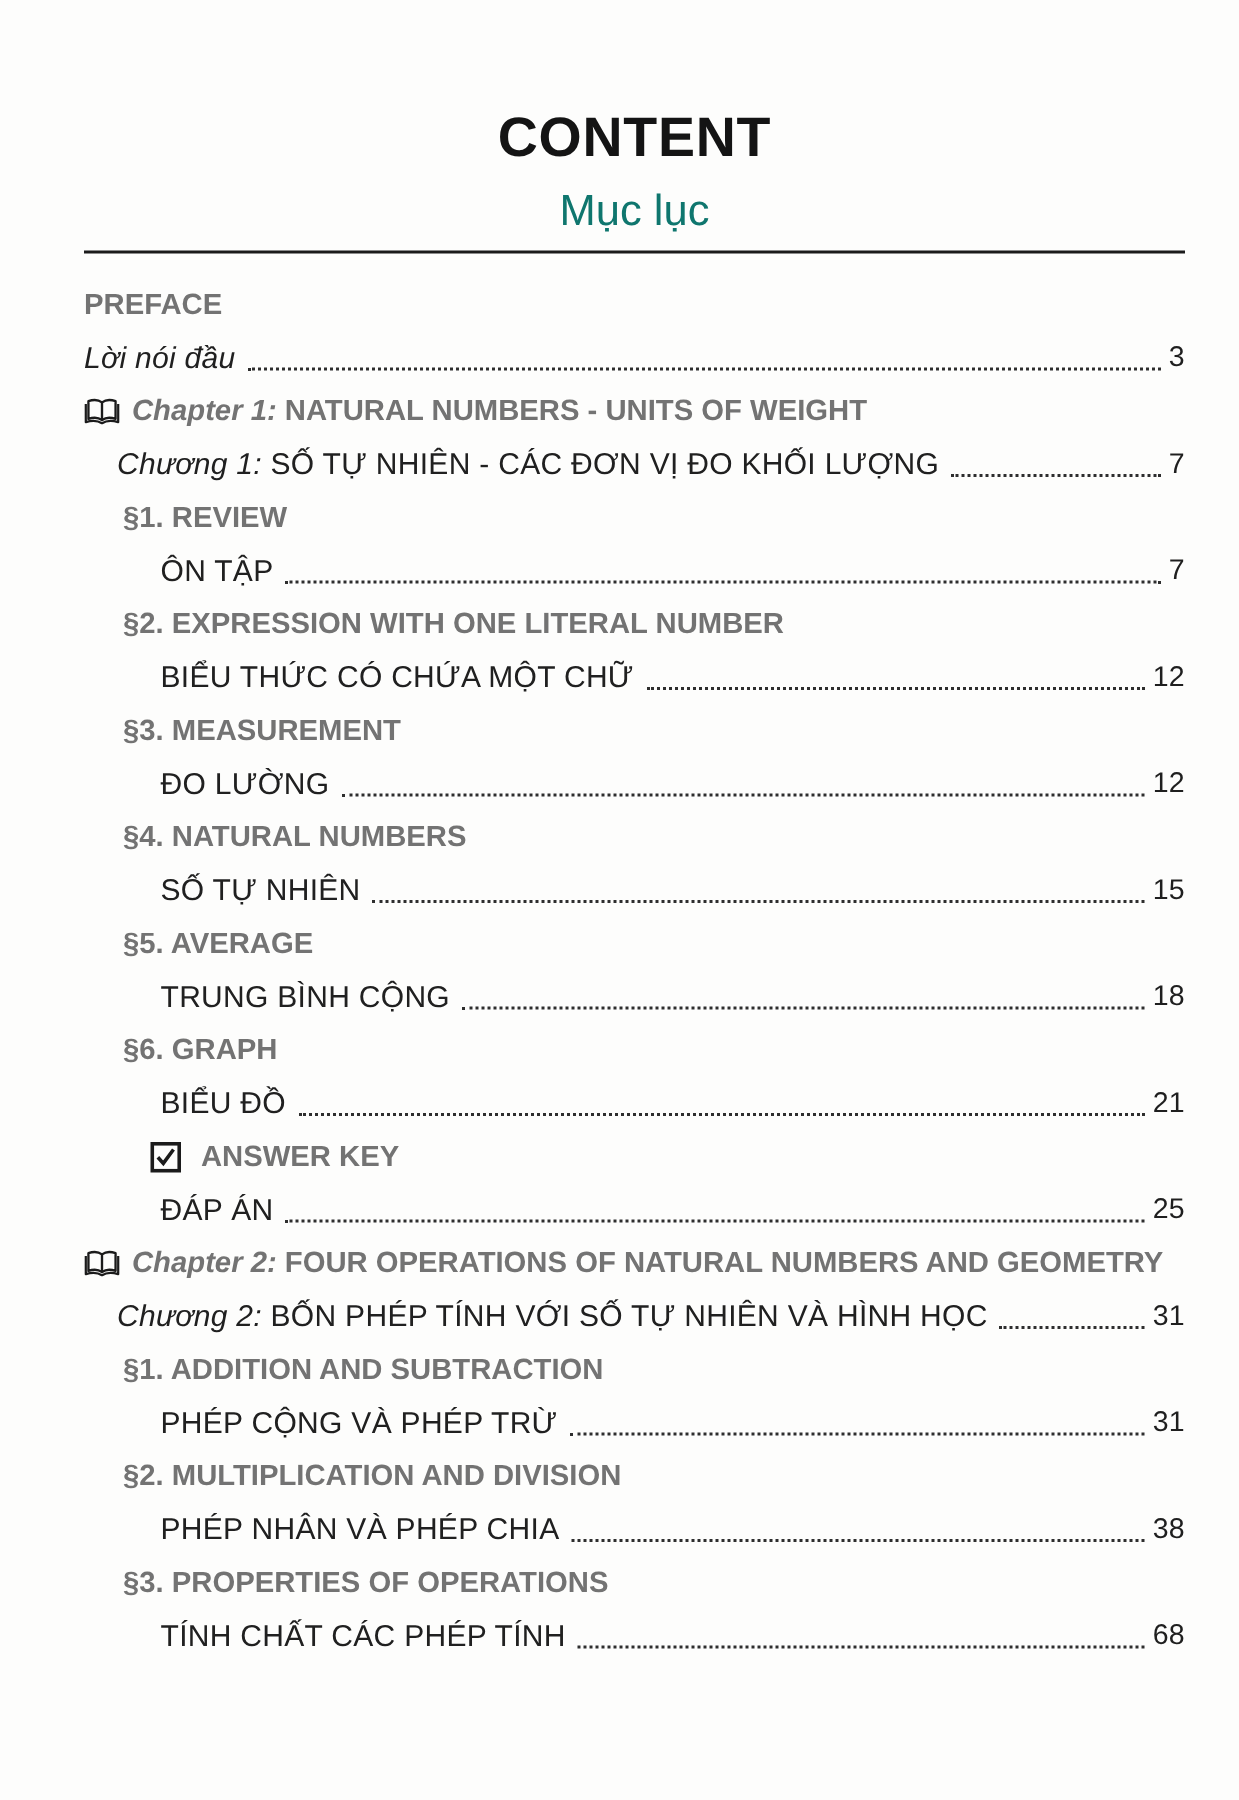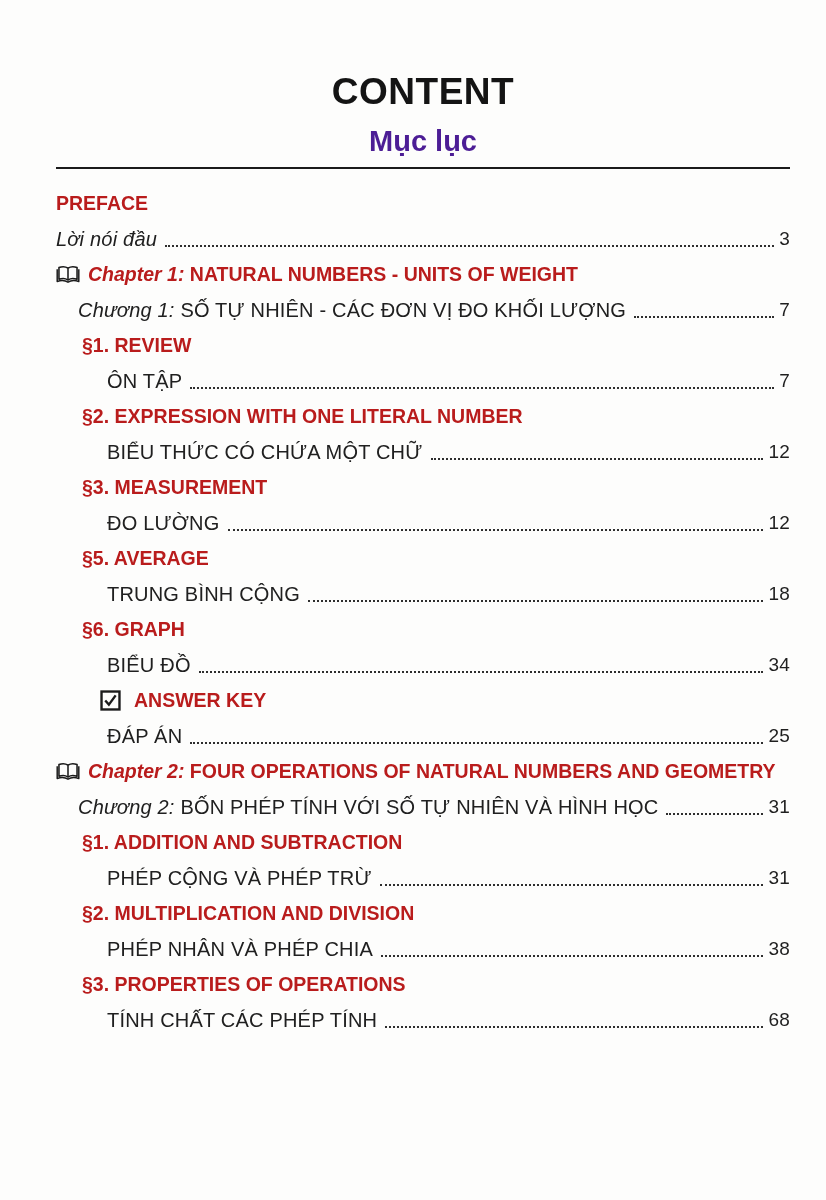--- a/index.html
+++ b/index.html
@@ -14,28 +14,28 @@
   .content { margin:0 36px 0 56px; }
 
   
   .title-en {
     margin:74px 0 0 0; text-align:center;
     font-size:37px; line-height:36px; font-weight:700; color:#141414;
     letter-spacing:0.5px;
   }
   .title-vi {
     margin:14px 0 0 0; text-align:center;
-    font-size:29px; line-height:34px; font-weight:700; color:#4c1d95;
+    font-size:29px; line-height:34px; font-weight:400; color:#0f766e;
   }
   .rule { margin-top:9px; border:0; border-top:2.5px solid #1b1b1b; height:0; }
 
   
   .toc { margin-top:17px; }
   .line { height:35.5px; display:flex; align-items:center; }
-  .l1 { font-weight:700; font-size:19.5px; color:#b91c1c; }
+  .l1 { font-weight:700; font-size:19.5px; color:#737373; }
   .l2 { font-size:20px; color:#202020; letter-spacing:0.2px; }
   .italic { font-style:italic; }
   .bold-italic { font-style:italic; font-weight:700; }
 
   .ind-chapter-l2 { padding-left:22px; }
   .ind-section-l1 { padding-left:26px;text-align:center; }
   .ind-section-l2 { padding-left:51px; }
   .ind-answer-l1  { padding-left:44px; }
 
   .icon { display:inline-flex; align-items:center; color:#1b1b1b; flex:0 0 auto; }
@@ -118,36 +118,46 @@
             <span>§3. MEASUREMENT</span>
           </div>
           <div class="line l2 ind-section-l2">
             <span>ĐO LƯỜNG</span>
             <span class="leader"></span>
             <span class="pg">12</span>
           </div>
         </div>
         <div class="toc-entry">
           <div class="line l1 ind-section-l1">
+            <span>§4. NATURAL NUMBERS</span>
+          </div>
+          <div class="line l2 ind-section-l2">
+            <span>SỐ TỰ NHIÊN</span>
+            <span class="leader"></span>
+            <span class="pg">15</span>
+          </div>
+        </div>
+        <div class="toc-entry">
+          <div class="line l1 ind-section-l1">
             <span>§5. AVERAGE</span>
           </div>
           <div class="line l2 ind-section-l2">
             <span>TRUNG BÌNH CỘNG</span>
             <span class="leader"></span>
             <span class="pg">18</span>
           </div>
         </div>
         <div class="toc-entry">
           <div class="line l1 ind-section-l1">
             <span>§6. GRAPH</span>
           </div>
           <div class="line l2 ind-section-l2">
             <span>BIỂU ĐỒ</span>
             <span class="leader"></span>
-            <span class="pg">34</span>
+            <span class="pg">21</span>
           </div>
         </div>
         <div class="toc-entry">
           <div class="line l1 ind-answer-l1">
             <span class="icon icon-check">
               <svg viewBox="0 0 22 22" width="21" height="21" aria-hidden="true">
                 <rect x="1.6" y="1.6" width="18.8" height="18.8" fill="none" stroke="currentColor" stroke-width="2.5"></rect>
                 <path d="M5.5 11 L9.3 15.3 L16.4 5.6" fill="none" stroke="currentColor" stroke-width="2.5"></path>
               </svg>
             </span>

